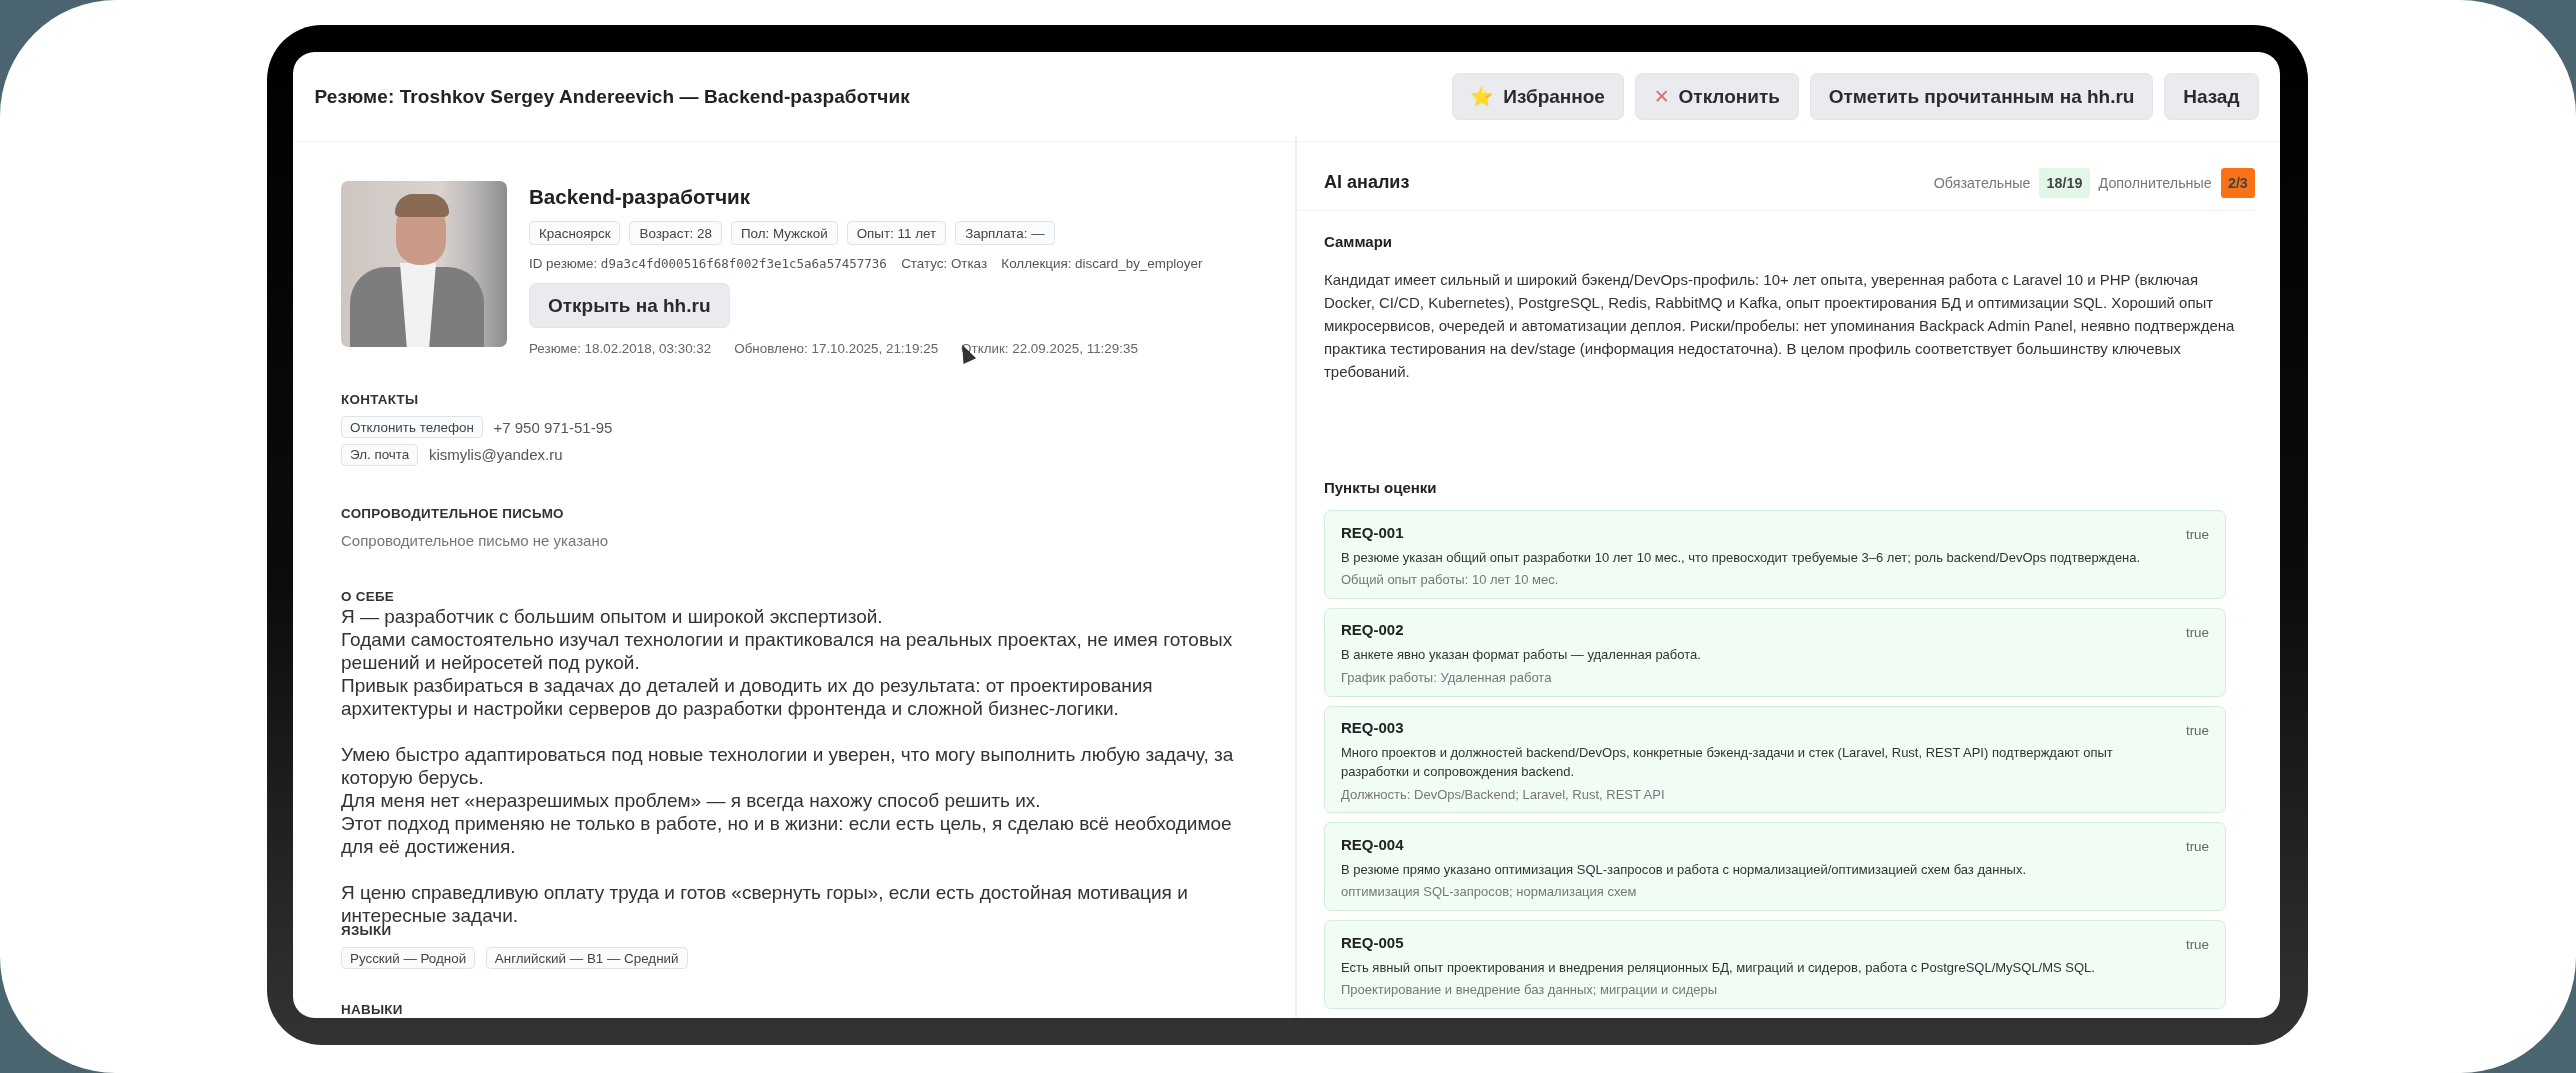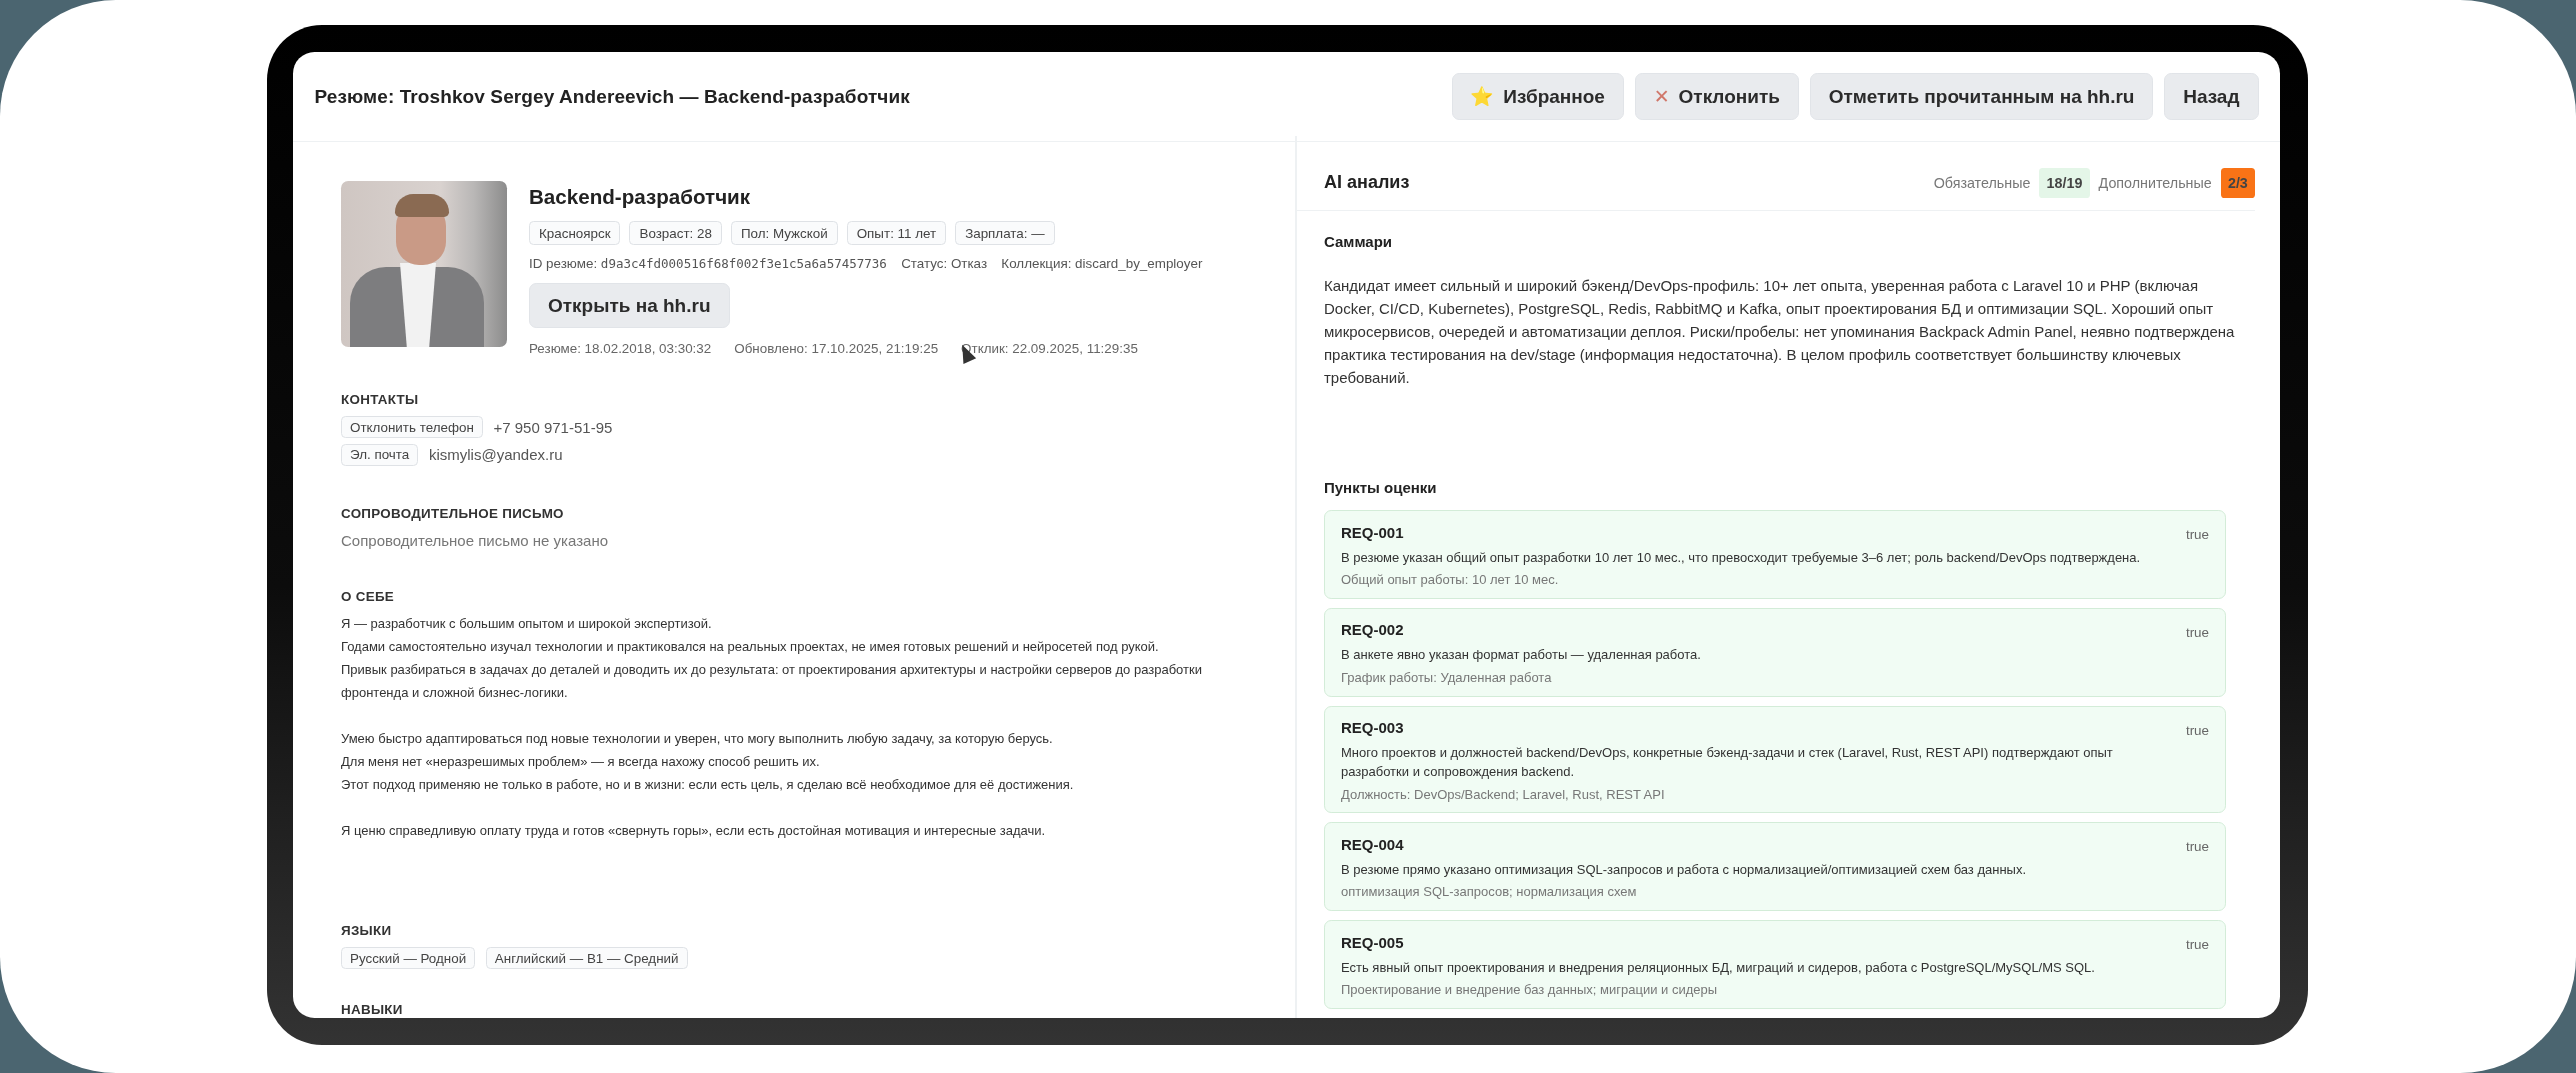--- a/index.html
+++ b/index.html
@@ -74,38 +74,38 @@
     background:#e9ebee; border:0.9px solid #e1e4e8; border-radius:7.2px; font-size:19px; font-weight:bold; color:#2b2b2b; box-sizing:border-box;
   }
   .dates { font-size:13.4px; color:#666; margin-top:12.5px; display:flex; gap:23px; }
 
   .sec { position:absolute; left:48px; right:27px; }
   .sec-h { font-size:13.4px; font-weight:bold; color:#333; text-transform:uppercase; letter-spacing:0.3px; }
   .row { display:flex; align-items:center; gap:10.7px; margin-top:9px; }
   .tag { font-size:13.4px; color:#444; padding:2.7px 8px; border:0.9px solid #dfe2e6; border-radius:4.5px; background:#fafbfc; }
   .val { font-size:15px; color:#555; }
   .muted { font-size:15px; color:#777; margin-top:10.7px; }
-  .about { font-size:13px; color:#333; line-height:23px; margin-top:8px; }
+  .about { font-size:19px; color:#333; line-height:23px; margin-top:1px; }
   .about p { margin:0; }
   .about .gap { height:23px; }
 
   
   .ai-head {
     position:absolute; left:0; right:25px; top:19.7px; height:55px;
     border-bottom:1.8px solid #eef1f3; display:flex; align-items:center; justify-content:space-between;
     padding-left:27px; box-sizing:border-box;
   }
   .ai-title { font-size:18px; font-weight:bold; color:#222; }
   .scores { display:flex; align-items:center; gap:9px; font-size:14.3px; color:#777; }
   .score { font-size:14.3px; font-weight:bold; color:#444; padding:7.2px 7.2px; border-radius:3.6px; }
   .score.green { background:#e4f6e8; }
   .score.gray { background:#f97316; }
   .summary { position:absolute; left:27px; right:45px; top:97px; }
   .sum-h { font-size:15px; font-weight:bold; color:#222; }
-  .sum-t { font-size:15px; color:#333; line-height:23px; margin-top:24px; }
+  .sum-t { font-size:15px; color:#333; line-height:23px; margin-top:18px; }
   .eval-h { position:absolute; left:27px; top:343px; font-size:15px; font-weight:bold; color:#222; }
   .reqs { position:absolute; left:27px; right:54px; top:374px; display:flex; flex-direction:column; gap:9px; }
   .req {
     background:#f1fcf4; border:1.8px solid #d3ecd8; border-radius:7.2px; padding:12.5px 16px 10.7px 16px;
     position:relative; box-sizing:border-box;
   }
   .req-id { font-size:15px; font-weight:bold; color:#222; }
   .req-flag { position:absolute; right:16px; top:16px; font-size:13.4px; color:#666; }
   .req-desc { font-size:13px; color:#333; margin-top:7.2px; line-height:19px; padding-right:27px; }
   .req-ev { font-size:13px; color:#777; margin-top:5.4px; }

